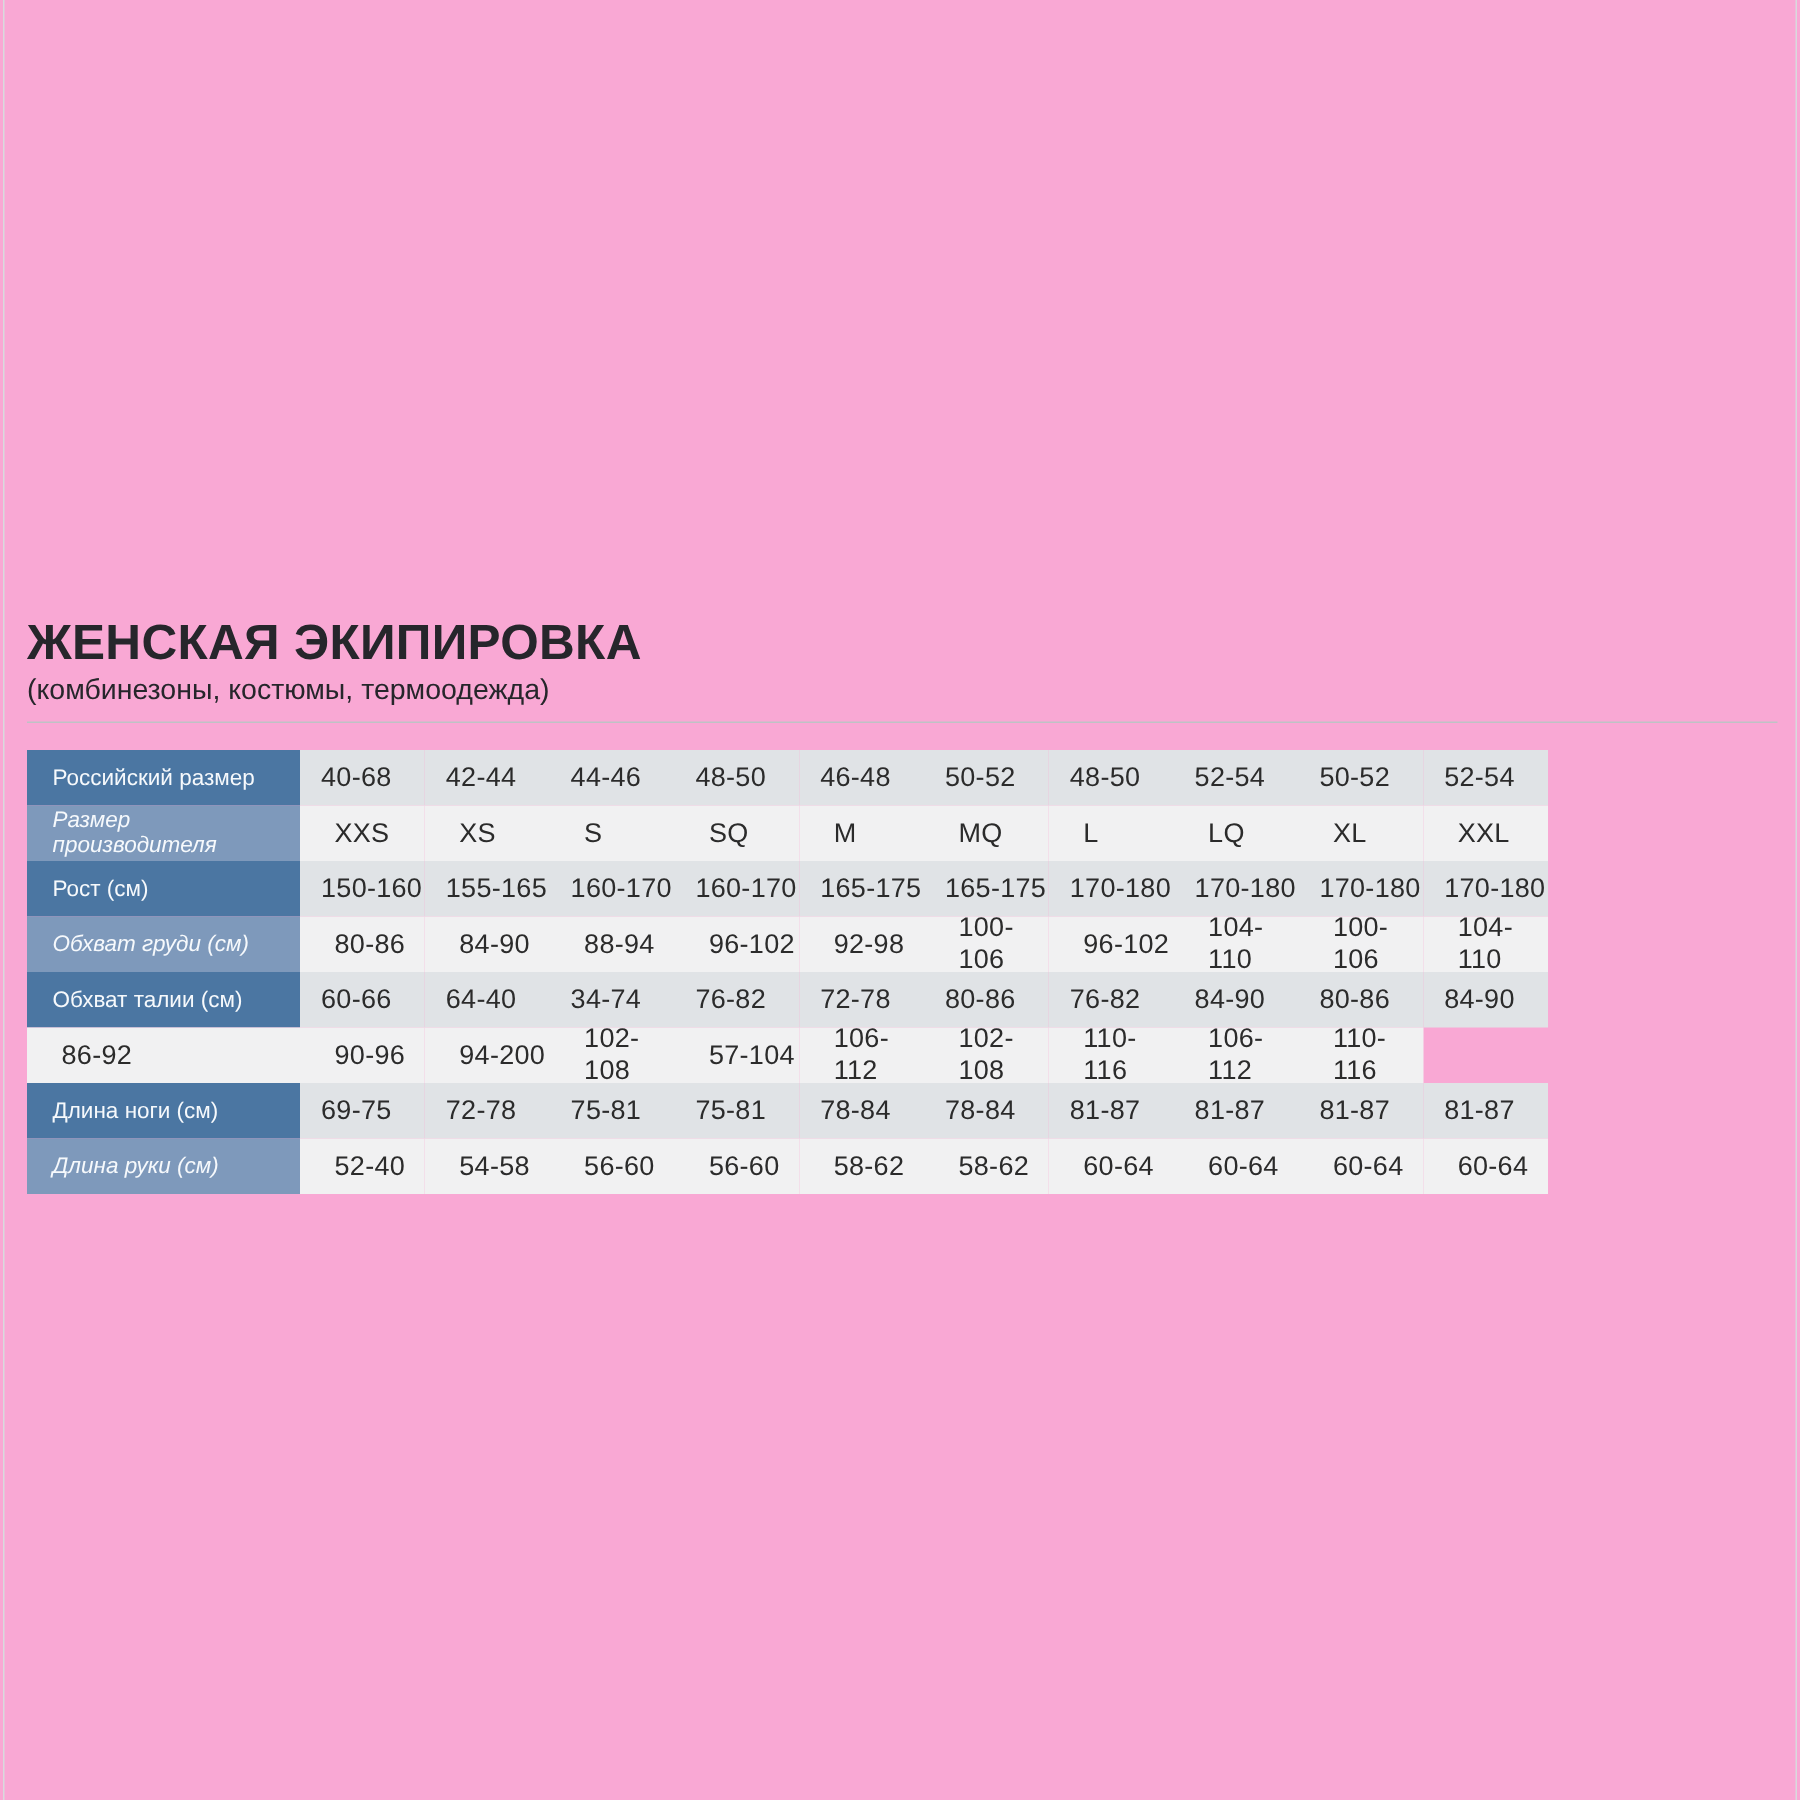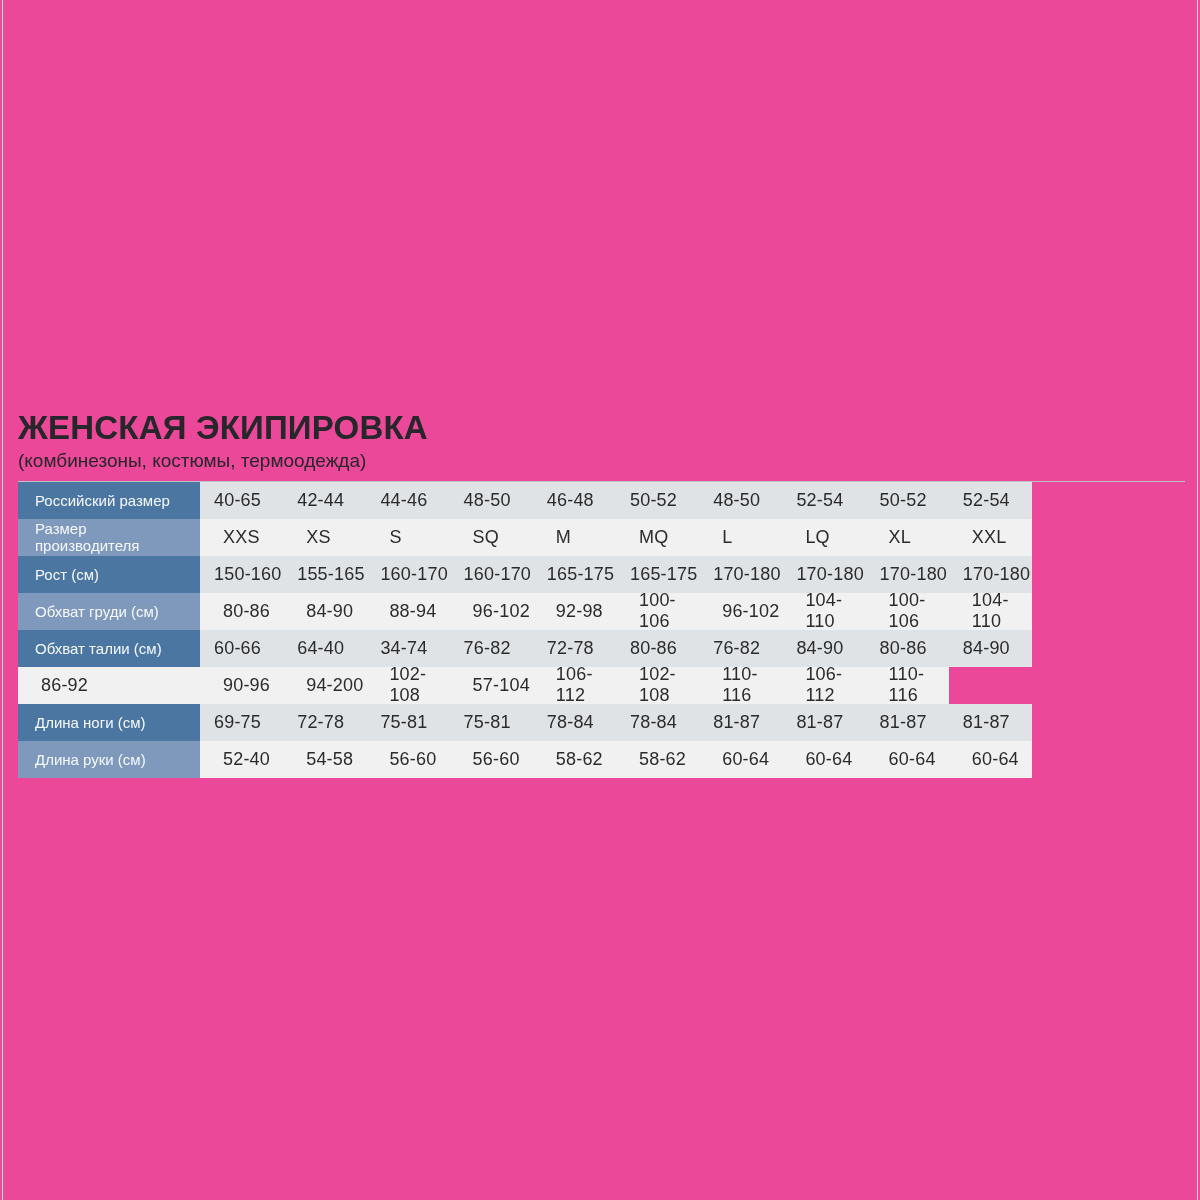--- a/index.html
+++ b/index.html
@@ -5,21 +5,21 @@
   html, body {
     margin: 0;
     padding: 0;
     background: #ffffff;
     font-family: "Liberation Sans", "DejaVu Sans", sans-serif;
   }
   .page {
     position: relative;
     width: 1200px;
     height: 1200px;
-    background: #ec4899;
+    background: #f9a8d4;
     overflow: hidden;
   }
   .page-edge {
     position: absolute;
     top: 0;
     width: 1px;
     height: 1200px;
     background: var(--page-edge, #d9dadd);
   }
   .page-edge.left  { left: 2px; }
@@ -47,42 +47,42 @@
     font-weight: 400;
     color: var(--title-text, #2b2b2e);
   }
   .divider {
     margin-top: 9px;
     width: 1167px;
     height: 1px;
     background: var(--divider, #bfc2c5);
   }
   .size-table {
-    margin-top: 0;
+    margin-top: 18px;
     width: 1014px;
   }
   .trow {
     display: grid;
     grid-template-columns: 182px repeat(10, 1fr);
     height: 37px;
   }
   .cell {
     display: flex;
     align-items: center;
     overflow: hidden;
   }
   .cell.label {
     padding-left: 17px;
     padding-right: 8px;
     font-size: 15px;
     line-height: 1.15;
     color: var(--label-text, #f6f9fc);
   }
   .trow.odd  .cell.label { background: var(--label-dark, #4b76a2); }
-  .trow.even .cell.label { background: var(--label-light, #7e99bb); }
+  .trow.even .cell.label { background: var(--label-light, #7e99bb); font-style: italic; }
   .cell.value {
     padding-left: 14px;
     font-size: 18px;
     font-weight: 400;
     letter-spacing: 0.2px;
     color: var(--cell-text, #2b2b2b);
   }
   .trow.odd  .cell.value { background: var(--cell-dark, #e0e3e6); }
   .trow.even .cell.value { background: var(--cell-light, #f1f1f2); padding-left: 23px; }
 </style>
@@ -93,21 +93,21 @@
   <div class="page-edge left"></div>
   <div class="page-edge right"></div>
 
   <div class="content">
     <h1 class="title">ЖЕНСКАЯ ЭКИПИРОВКА</h1>
     <div class="subtitle">(комбинезоны, костюмы, термоодежда)</div>
     <div class="divider"></div>
     <div class="size-table">
         <div class="trow odd">
           <div class="cell label">Российский размер</div>
-          <div class="cell value">40-65</div>
+          <div class="cell value">40-68</div>
           <div class="cell value">42-44</div>
           <div class="cell value">44-46</div>
           <div class="cell value">48-50</div>
           <div class="cell value">46-48</div>
           <div class="cell value">50-52</div>
           <div class="cell value">48-50</div>
           <div class="cell value">52-54</div>
           <div class="cell value">50-52</div>
           <div class="cell value">52-54</div>
         </div>

